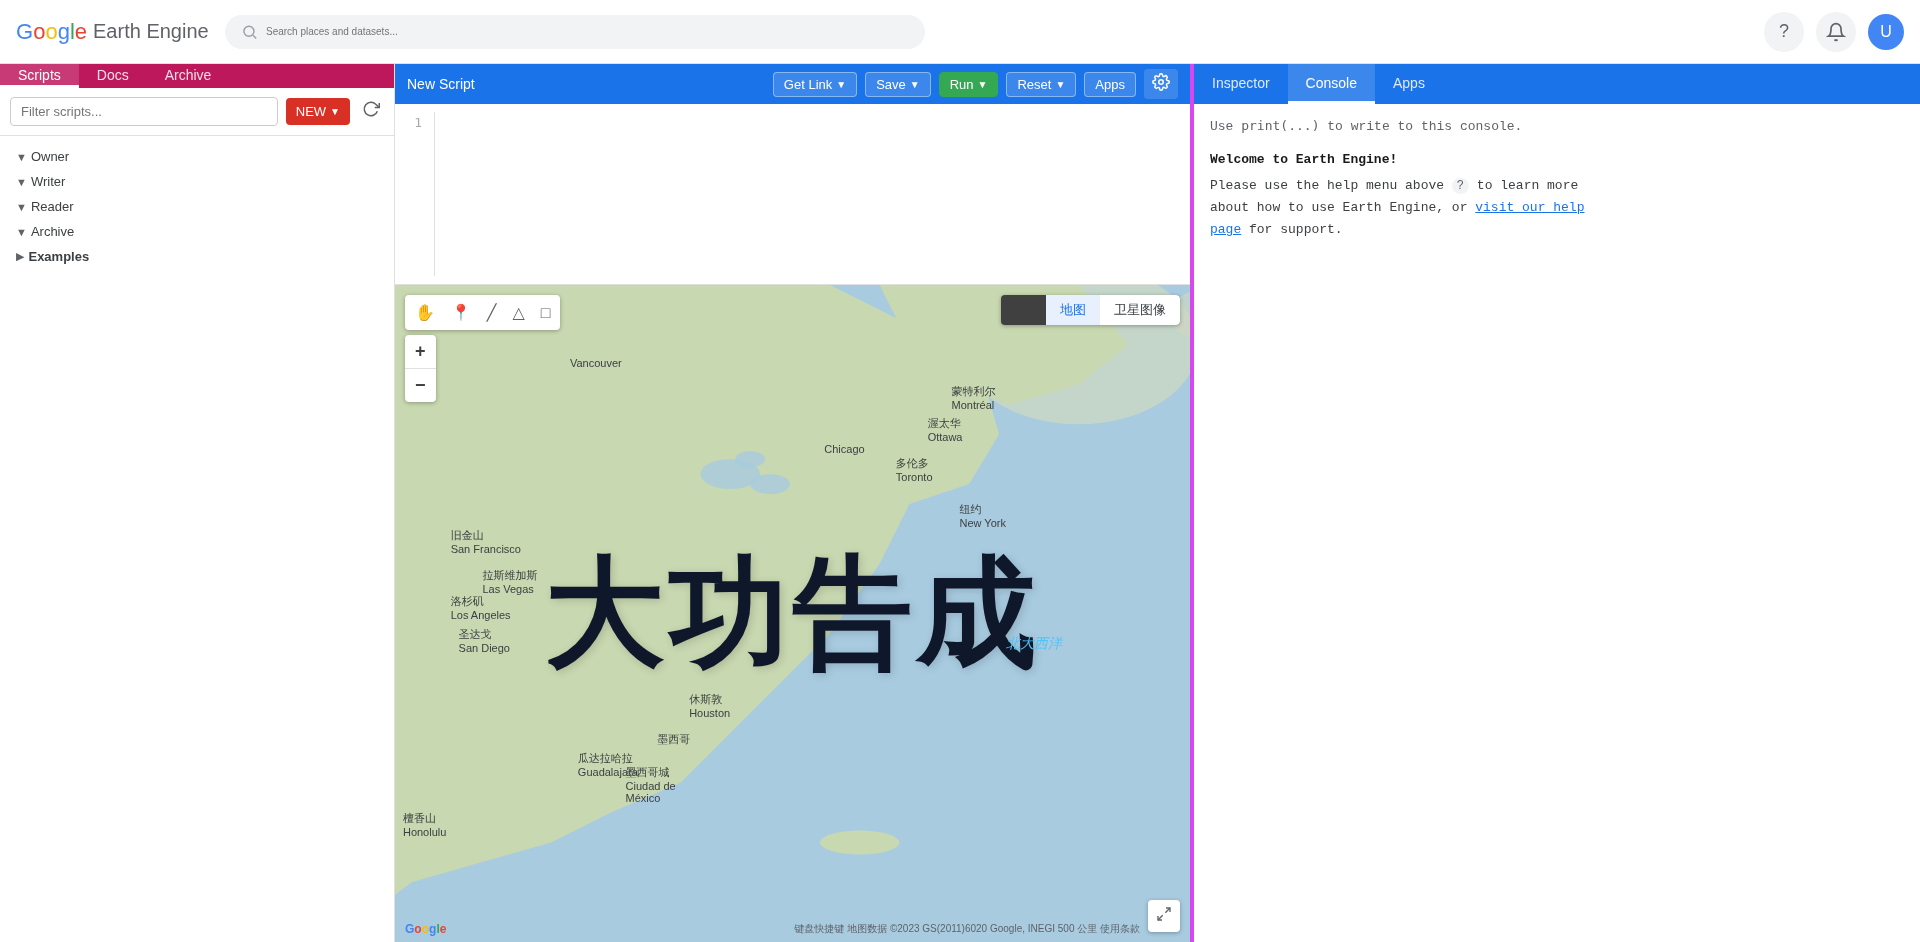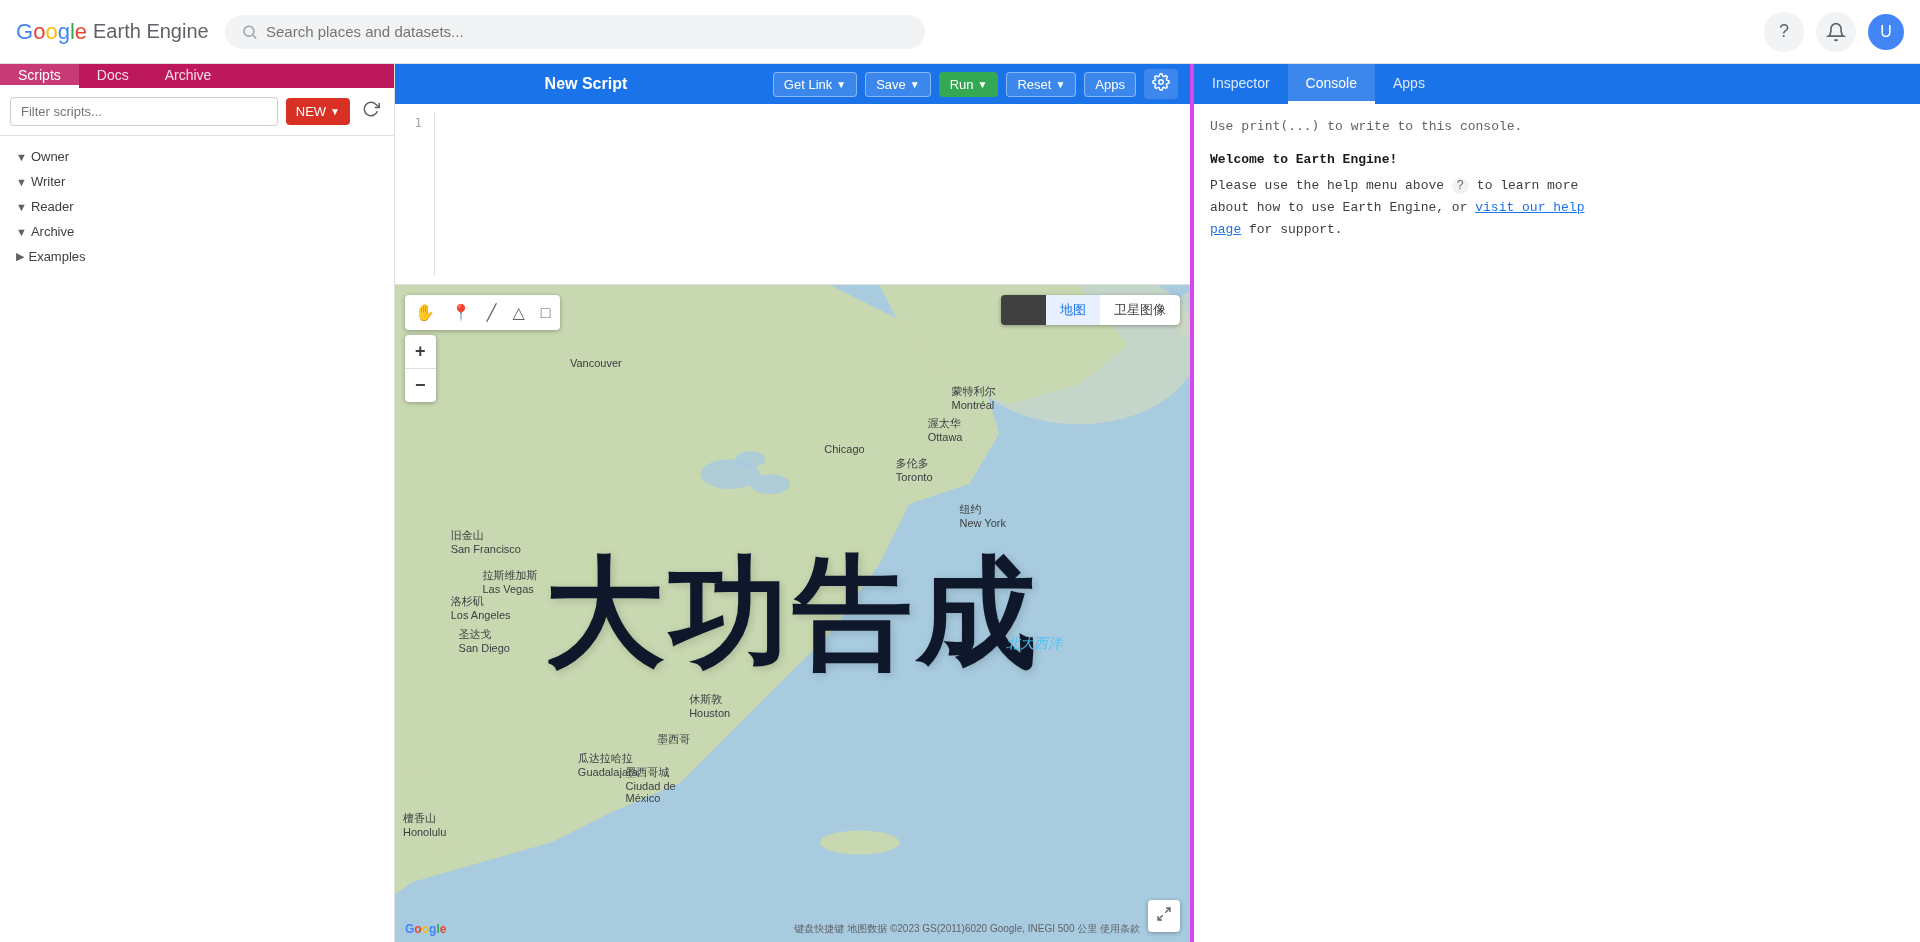--- a/index.html
+++ b/index.html
@@ -42,21 +42,21 @@
       border-radius: 24px;
       padding: 8px 16px;
       flex: 1;
       max-width: 700px;
       gap: 8px;
     }
     #search-bar input {
       background: transparent;
       border: none;
       outline: none;
-      font-size: 15px;
+      font-size: 10px;
       color: #0c4a6e;
       width: 100%;
     }
     #header-right {
       display: flex;
       align-items: center;
       gap: 12px;
       margin-left: auto;
     }
     .header-icon-btn {
@@ -151,21 +151,21 @@
       font-size: 13px;
       color: #3c4043;
     }
     .tree-item {
       padding: 5px 4px;
       cursor: pointer;
       display: flex; align-items: center; gap: 4px;
     }
     .tree-arrow { color: #5f6368; font-size: 11px; }
     .tree-arrow-right { color: #5f6368; font-size: 11px; }
-    .tree-label-bold { font-weight: 400; }
+    .tree-label-bold { font-weight: 700; }
 
     
     #center-panel {
       flex: 1;
       display: flex;
       flex-direction: column;
       position: relative;
       overflow: hidden;
     }
     #editor-area {
@@ -175,24 +175,23 @@
     #editor-toolbar {
       display: flex;
       align-items: center;
       background: #1a73e8;
       height: 40px;
       padding: 0 12px;
       gap: 8px;
     }
     #script-name {
       color: #fff;
-      font-size: 16px;
-      font-weight: 700;
+      font-size: 14px;
+      font-weight: 400;
       flex: 1;
-      text-align: center;
     }
     .editor-btn {
       background: rgba(255,255,255,0.15);
       color: #fff;
       border: 1px solid rgba(255,255,255,0.4);
       border-radius: 4px;
       padding: 4px 10px;
       font-size: 13px;
       cursor: pointer;
       display: flex; align-items: center; gap: 4px;

